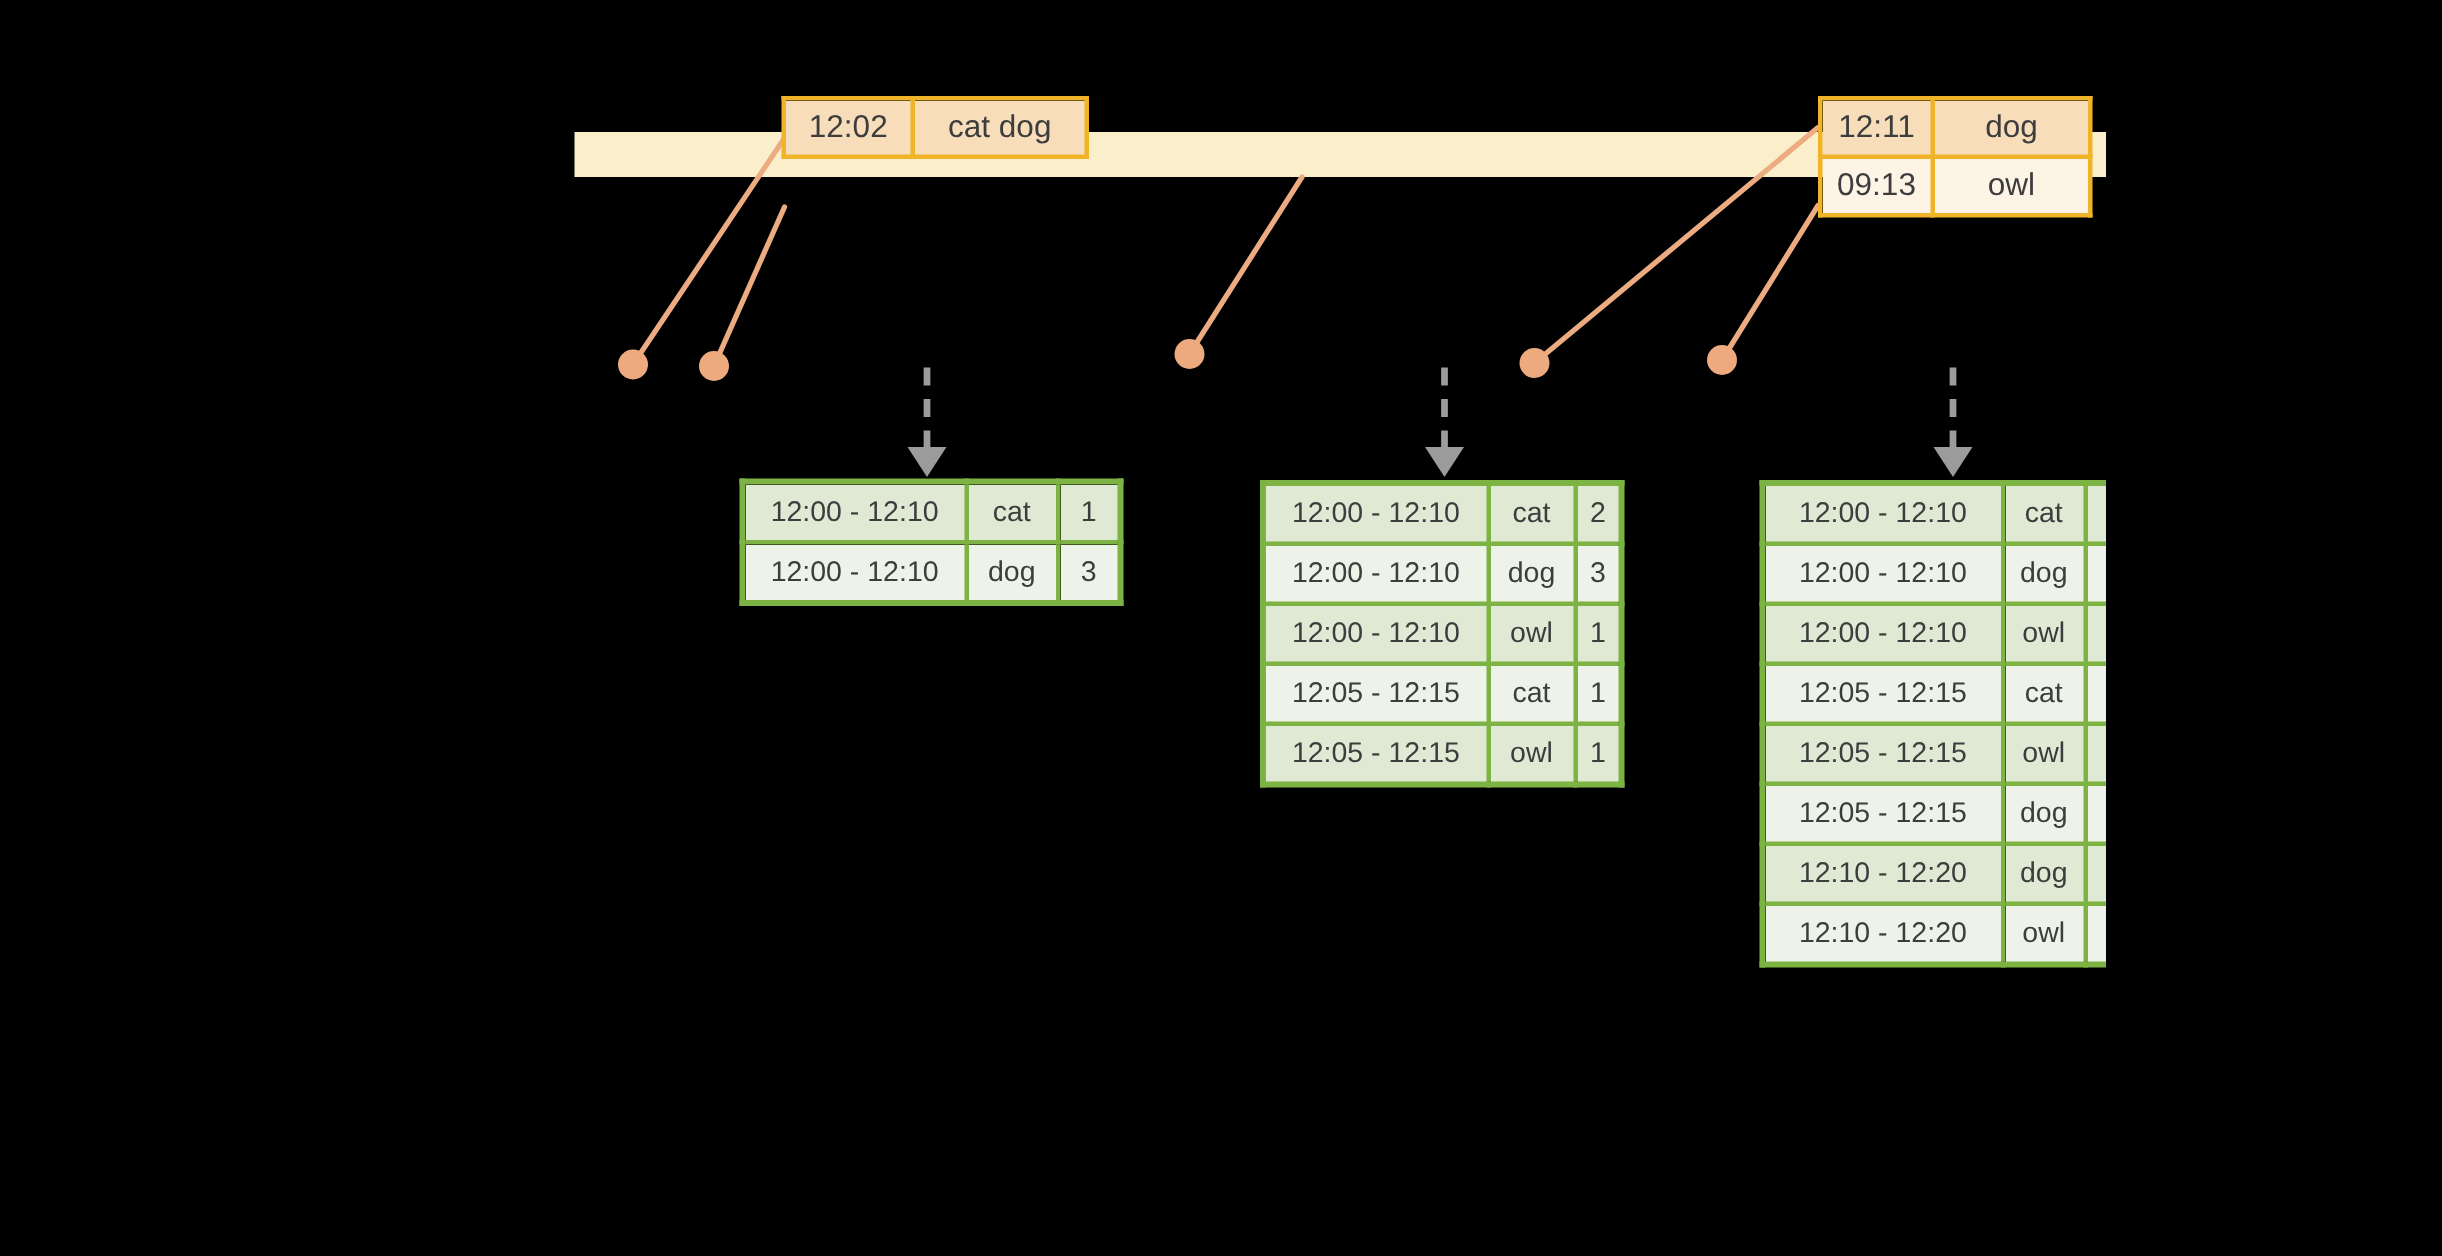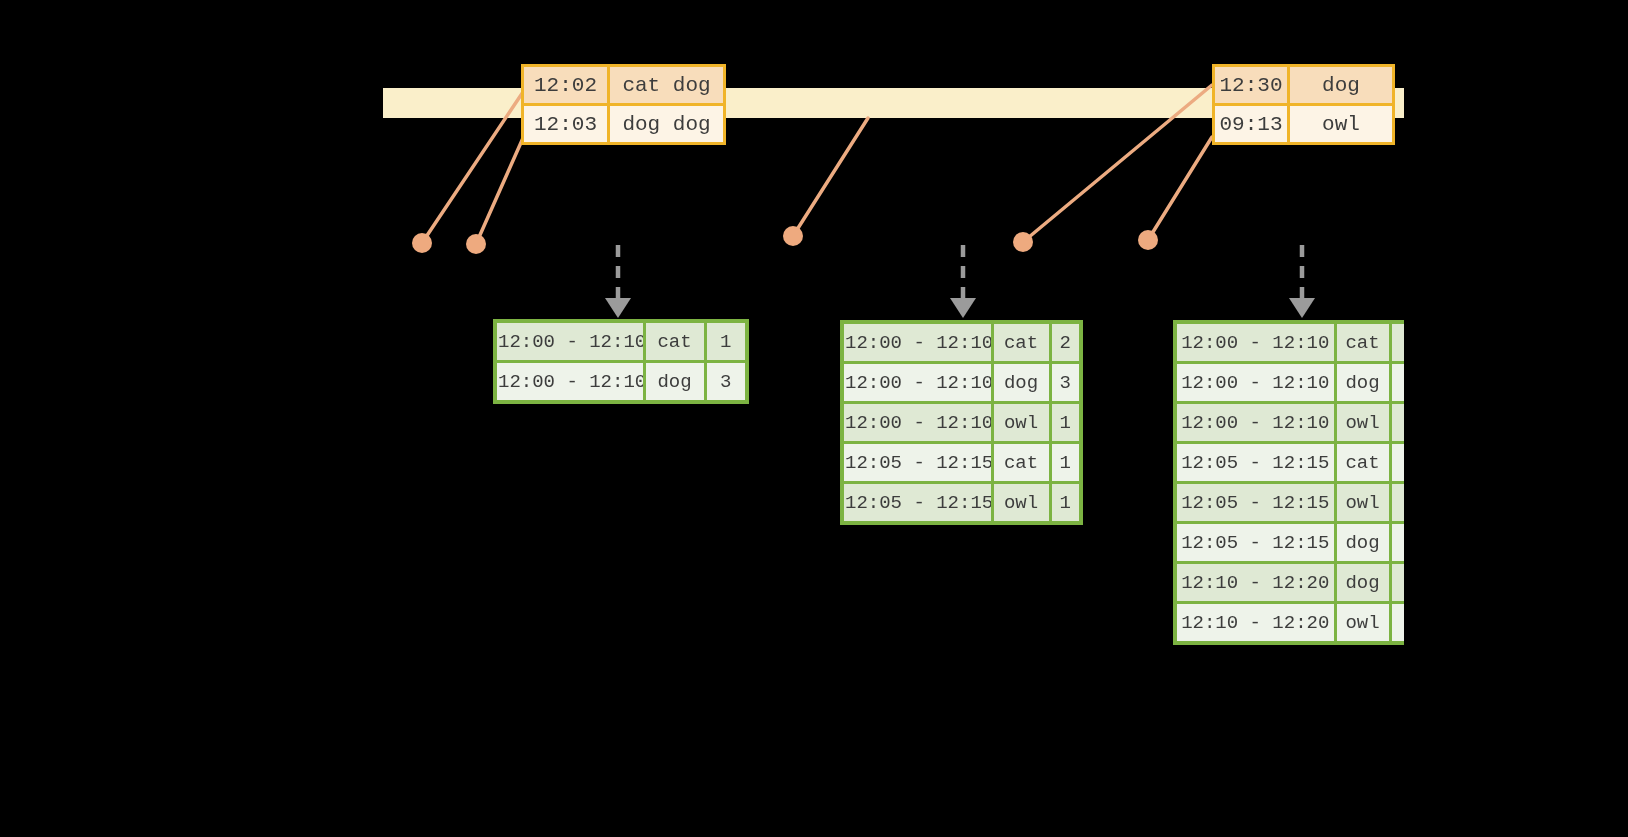--- a/index.html
+++ b/index.html
@@ -12,21 +12,21 @@
     --c-dot:#eeaa7f;
     --c-trigger_arrow:#9b9b9b;
     --c-result_border:#7cb342;
     --c-result_row_dark:#dfe9d4;
     --c-result_row_light:#eef3ea;
     --c-text:#3d3d3d;
   }
   html,body{margin:0;padding:0;background:var(--c-background);}
   .canvas{
     position:relative;width:1404px;height:837px;background:var(--c-background);
-    overflow:hidden;font-family:Liberation Mono, monospace;color:var(--c-text);
+    overflow:hidden;font-family:Liberation Sans, sans-serif;color:var(--c-text);
   }
   
   .timeline-bar{position:absolute;left:383px;top:88px;width:1029px;height:30px;background:var(--c-timeline_fill);}
   .timeline-head{
     position:absolute;left:1412px;top:77px;width:0;height:0;
     border-top:26px solid transparent;border-bottom:26px solid transparent;
     border-left:46px solid var(--c-timeline_fill);
   }
   
   .overlay{position:absolute;left:0;top:0;width:1628px;height:837px;}
@@ -90,36 +90,32 @@
   <table id="event-table-1" class="event-table">
     <colgroup>
         <col style="width:86px">
         <col style="width:116px">
       </colgroup>
     <tbody>
         <tr>
           <td>12:02</td>
           <td>cat dog</td>
         </tr>
-        <tr>
-          <td>12:03</td>
-          <td>dog dog</td>
-        </tr>
       </tbody>
   </table>
 
 
   <table id="event-table-3" class="event-table">
     <colgroup>
         <col style="width:75px">
         <col style="width:105px">
       </colgroup>
     <tbody>
         <tr>
-          <td>12:30</td>
+          <td>12:11</td>
           <td>dog</td>
         </tr>
         <tr>
           <td>09:13</td>
           <td>owl</td>
         </tr>
       </tbody>
   </table>
 
   <table id="result-table-1" class="result-table">

